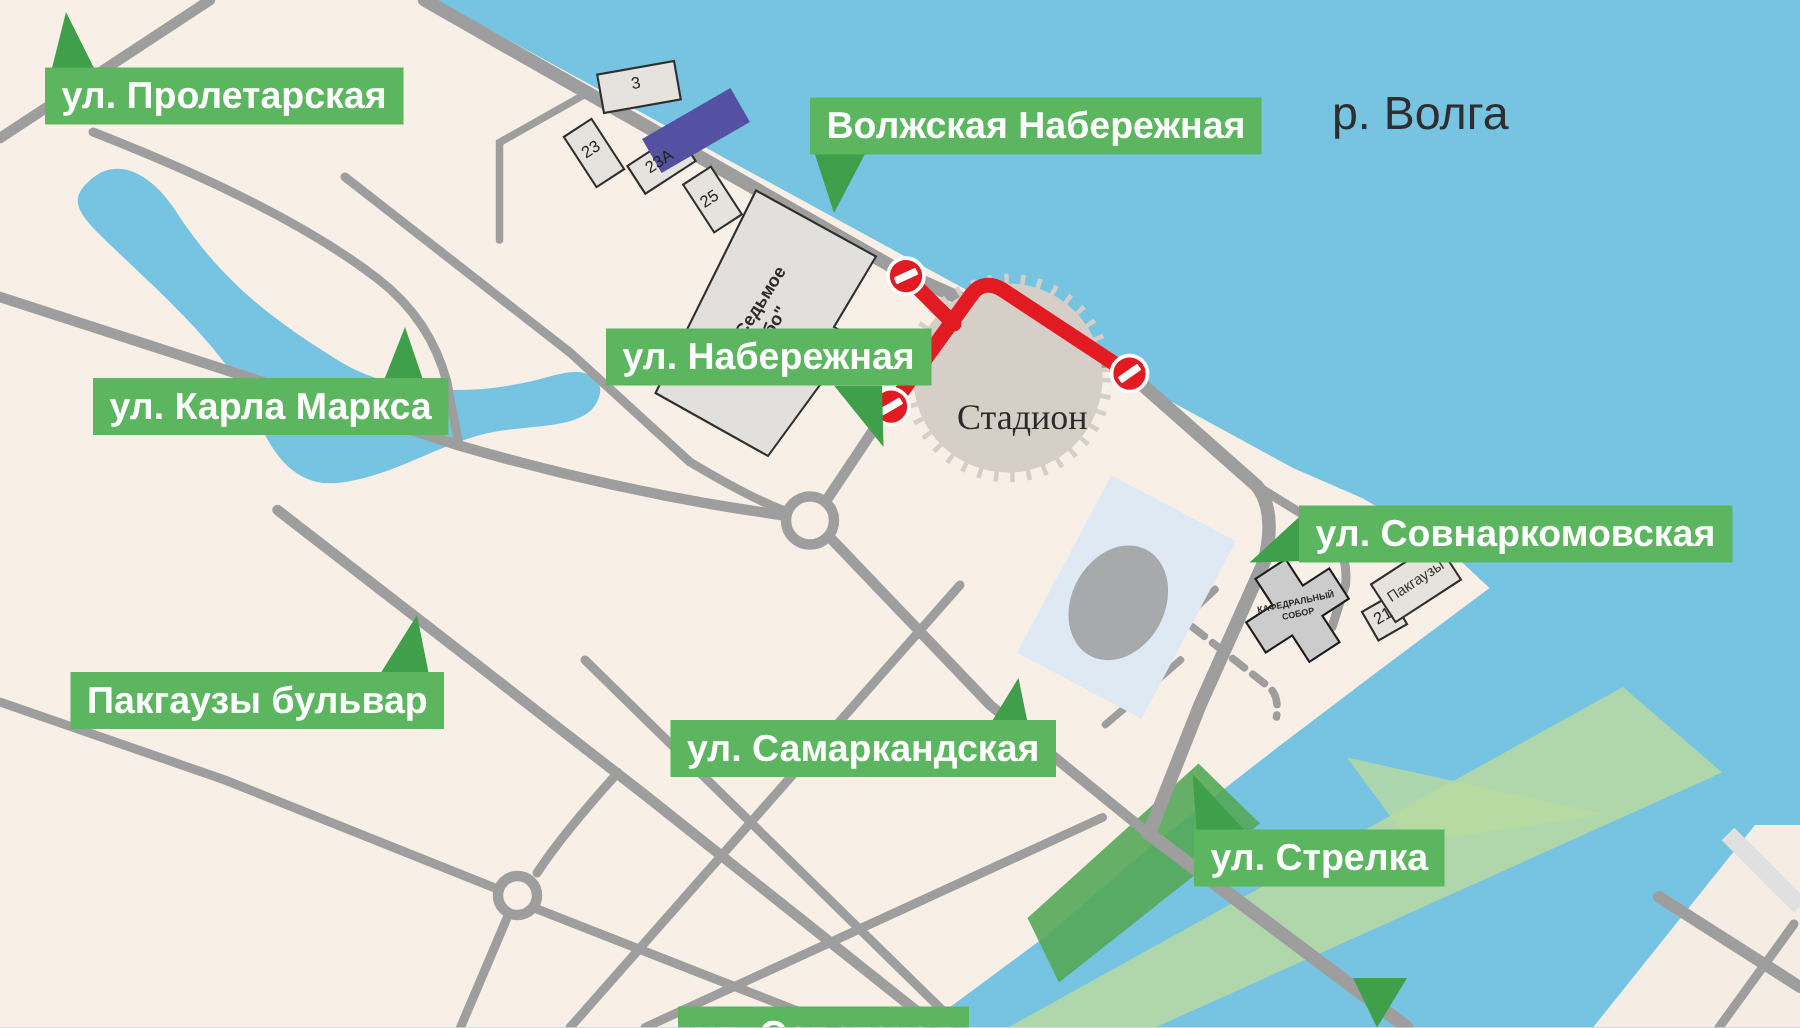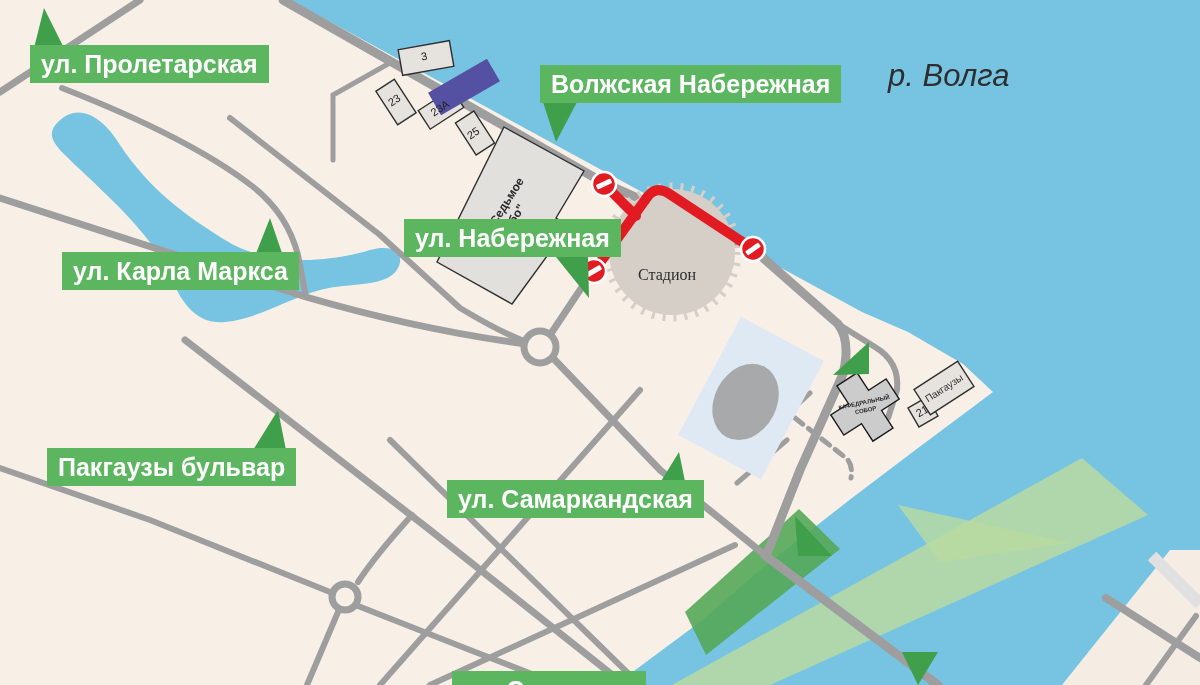--- a/index.html
+++ b/index.html
@@ -1,24 +1,24 @@
 <!DOCTYPE html>
 <html><head>
 <meta charset="utf-8">
 <style>
   html,body{margin:0;padding:0;background:#ffffff;}
   #map{position:relative;width:1200px;height:685px;overflow:hidden;background:#77c4e2;
        font-family:"Liberation Sans","DejaVu Sans",sans-serif;}
   #map svg{position:absolute;left:0;top:0;}
   .street-label{position:absolute;background:#5cb65f;color:#ffffff;font-weight:bold;
     font-size:25px;line-height:1.2;padding:4px 11px;white-space:nowrap;z-index:5;}
-  .water-name{position:absolute;color:#2e2e2e;font-style:italic;font-size:31px;
+  .water-name{position:absolute;color:#2e2e2e;font-size:31px;
     white-space:nowrap;z-index:4;}
   .poi{position:absolute;color:#2b2b2b;white-space:nowrap;z-index:4;}
-  .stadium-name{font-family:"Liberation Serif","DejaVu Serif",serif;font-size:16px;}
+  .stadium-name{font-family:"Liberation Serif","DejaVu Serif",serif;font-size:24px;}
   .mall-name{font-size:12px;font-weight:bold;text-align:center;line-height:1.25;
     transform:translate(-50%,-50%) rotate(-58deg);}
   .cathedral-name{font-size:6px;font-weight:bold;text-align:center;line-height:1.3;
     transform:translate(-50%,-50%) rotate(-12deg);}
   .warehouse-name{font-size:10px;transform:translate(-50%,-50%) rotate(-33deg);color:#333;}
   .bnum{position:absolute;font-size:11px;color:#222;z-index:4;}
 </style>
 </head>
 <body>
 
@@ -117,22 +117,24 @@
     <polygon points="652,496 688,496 679,452"></polygon>
     <polygon points="798,556 832,556 795,516"></polygon>
     <polygon points="902,652 938,652 918,685"></polygon>
   </g>
 </svg>
 
   <div class="street-label" style="left:30px;top:45px">ул. Пролетарская</div>
   <div class="street-label" style="left:62px;top:252px">ул. Карла Маркса</div>
   <div class="street-label" style="left:540px;top:65px">Волжская Набережная</div>
   <div class="street-label" style="left:404px;top:219px">ул. Набережная</div>
+  <div class="street-label" style="left:866px;top:337px">ул. Совнаркомовская</div>
   <div class="street-label" style="left:47px;top:448px">Пакгаузы бульвар</div>
   <div class="street-label" style="left:447px;top:480px">ул. Самаркандская</div>
+  <div class="street-label" style="left:796px;top:553px">ул. Стрелка</div>
   <div class="street-label" style="left:452px;top:671px">ул. Советская</div>
 
   <div class="water-name" style="left:888px;top:58px">р. Волга</div>
 
   <div class="poi stadium-name" style="left:638px;top:266px">Стадион</div>
   <div class="poi mall-name" style="left:507px;top:216px">
     <span>ТЦ "Седьмое</span><br>
     <span>небо"</span>
   </div>
   <div class="poi cathedral-name" style="left:865px;top:407px">

